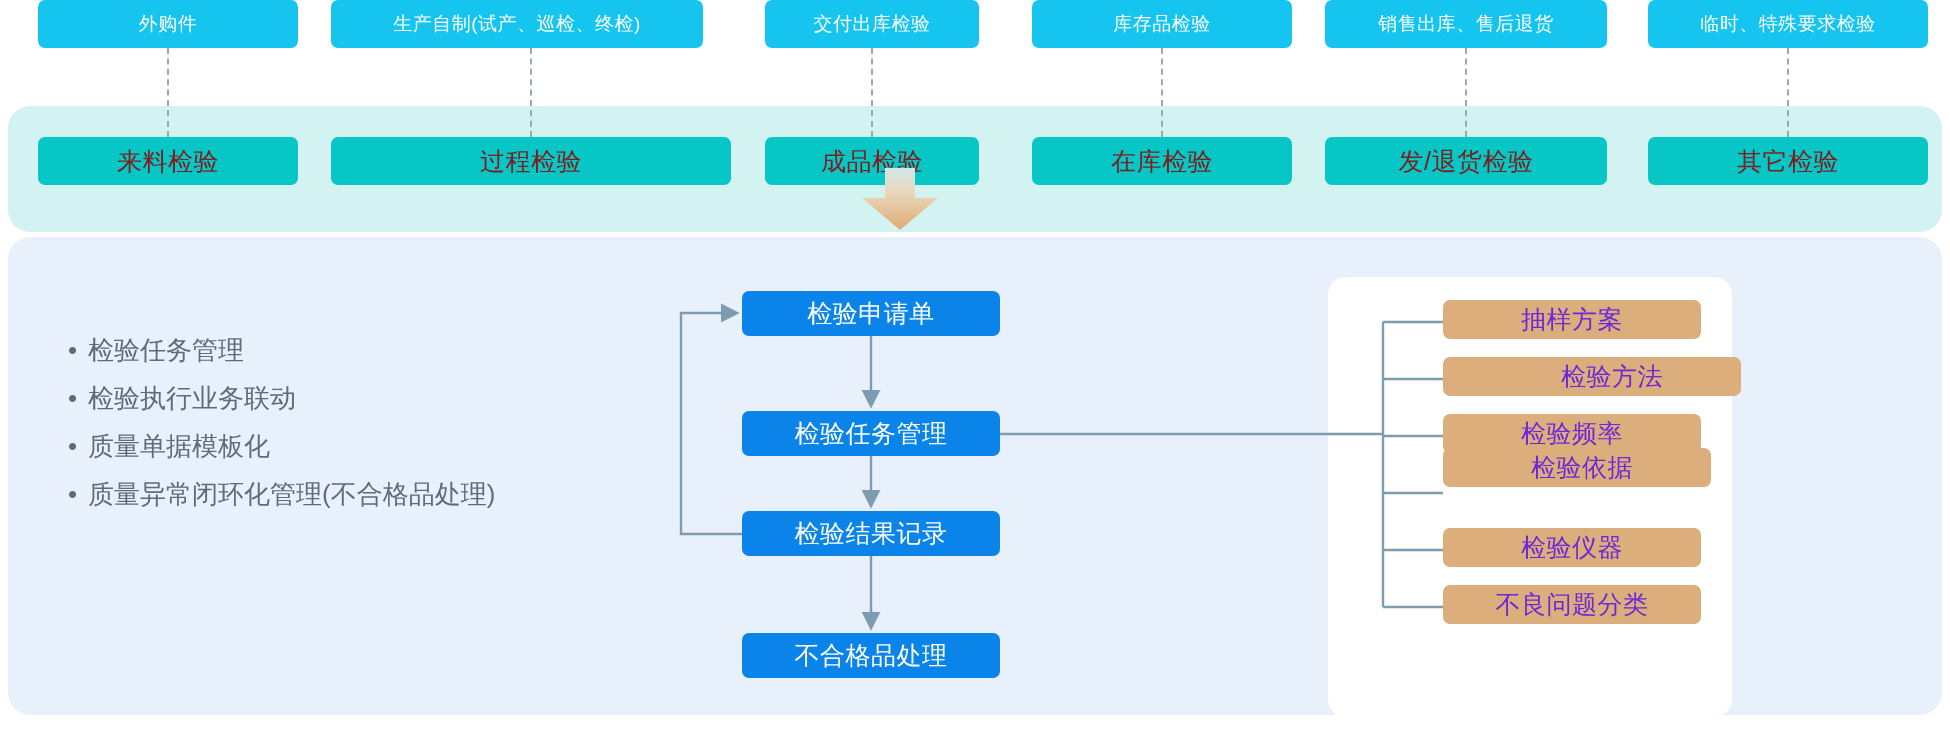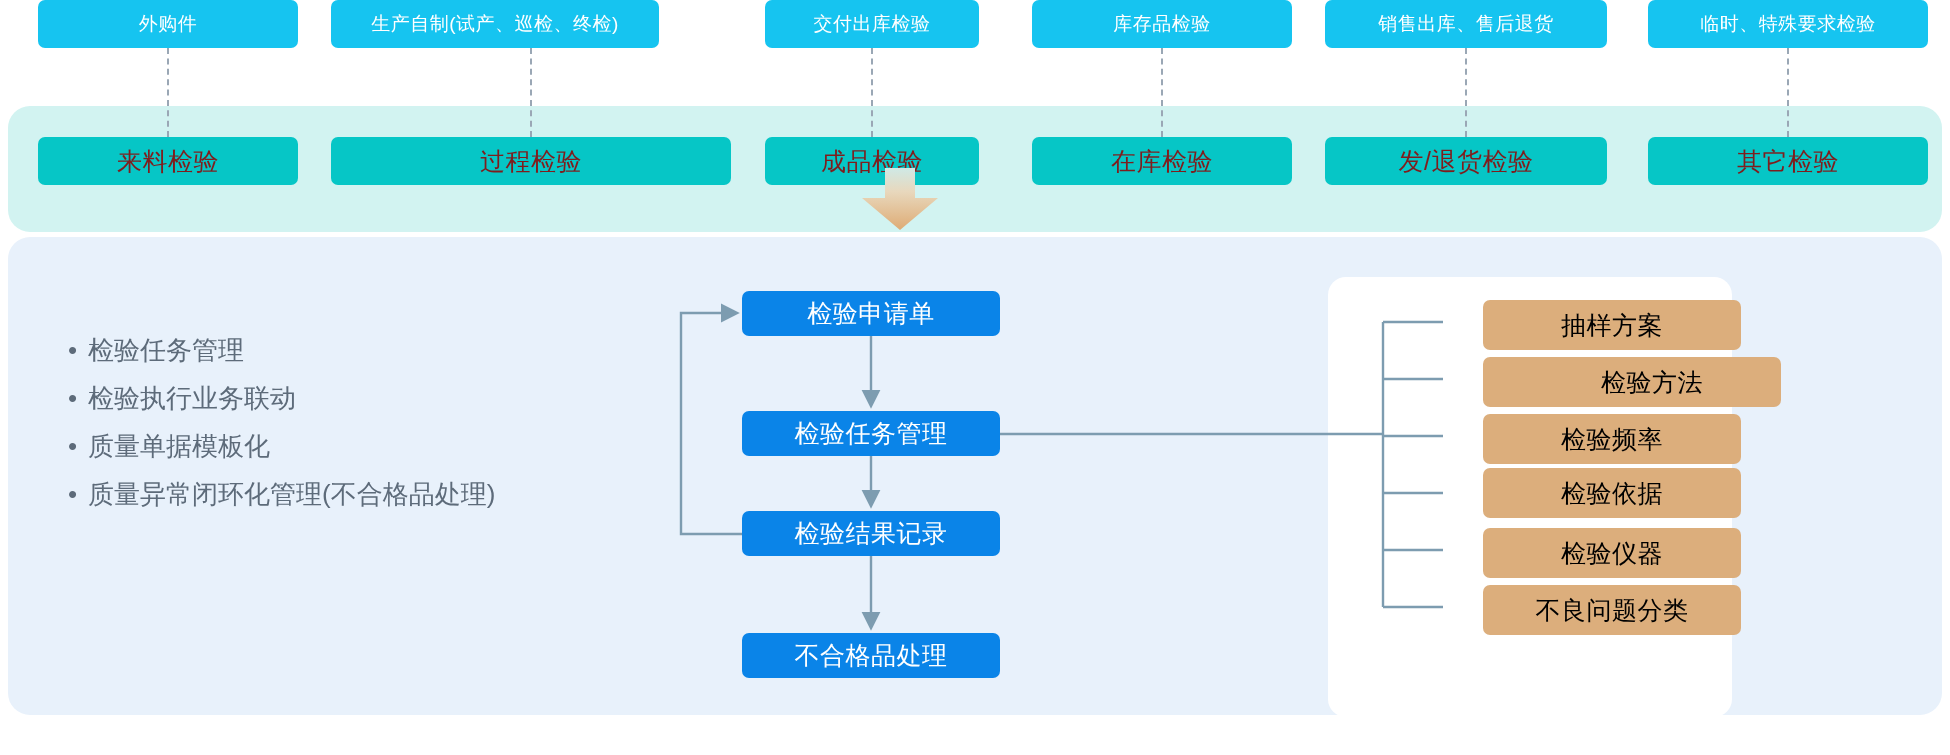--- a/index.html
+++ b/index.html
@@ -65,24 +65,24 @@
 
   
   .flow-svg{position:absolute;left:0;top:0;width:1950px;height:755px;pointer-events:none;}
 
   
   .right-card{
     position:absolute;left:1328px;top:277px;width:404px;height:440px;
     background:#ffffff;border-radius:18px;
   }
   .attr-box{
-    position:absolute;left:1443px;width:258px;height:50px;
+    position:absolute;left:1443px;width:258px;height:39px;
     background:#dcae7c;border-radius:7px;
     display:flex;align-items:center;justify-content:center;
-    color:#000000;font-size:25px;letter-spacing:.5px;white-space:nowrap;margin-left:40px;
+    color:#6d28d9;font-size:25px;letter-spacing:.5px;white-space:nowrap;
   }
 </style>
 </head>
 <body>
 
 <div id="stage">
 
   <div class="band-teal"></div>
   <div class="band-blue"></div>
 
@@ -90,21 +90,21 @@
       <div class="dash" style="left: 167px;"></div>
       <div class="dash" style="left: 530px;"></div>
       <div class="dash" style="left: 871px;"></div>
       <div class="dash" style="left: 1161px;"></div>
       <div class="dash" style="left: 1465px;"></div>
       <div class="dash" style="left: 1787px;"></div>
     </div>
 
   <div id="source-layer">
       <div class="src-box" style="left: 38px; width: 260px; top: 0px;">外购件</div>
-      <div class="src-box" style="left: 331px; width: 328px; top: 0px;">生产自制(试产、巡检、终检)</div>
+      <div class="src-box" style="left: 331px; width: 372px; top: 0px;">生产自制(试产、巡检、终检)</div>
       <div class="src-box" style="left: 765px; width: 214px; top: 0px;">交付出库检验</div>
       <div class="src-box" style="left: 1032px; width: 260px; top: 0px;">库存品检验</div>
       <div class="src-box" style="left: 1325px; width: 282px; top: 0px;">销售出库、售后退货</div>
       <div class="src-box" style="left: 1648px; width: 280px; top: 0px;">临时、特殊要求检验</div>
     </div>
 
   <div id="inspection-layer">
       <div class="insp-box" style="left: 38px; width: 260px;">来料检验</div>
       <div class="insp-box" style="left: 331px; width: 400px;">过程检验</div>
       <div class="insp-box" style="left: 765px; width: 214px;">成品检验</div>
@@ -164,18 +164,18 @@
       <div class="flow-box" style="top: 291px;">检验申请单</div>
       <div class="flow-box" style="top: 411px;">检验任务管理</div>
       <div class="flow-box" style="top: 511px;">检验结果记录</div>
       <div class="flow-box" style="top: 633px;">不合格品处理</div>
     </div>
 
   <div id="attr-layer">
       <div class="attr-box" style="top: 300px;">抽样方案</div>
       <div class="attr-box" style="top: 357px; padding-left: 40px;">检验方法</div>
       <div class="attr-box" style="top: 414px;">检验频率</div>
-      <div class="attr-box" style="top: 468px;">检验依据</div>
+      <div class="attr-box" style="top: 448px; padding-left: 10px;">检验依据</div>
       <div class="attr-box" style="top: 528px;">检验仪器</div>
       <div class="attr-box" style="top: 585px;">不良问题分类</div>
     </div>
 
 </div>
 
 </body></html>

